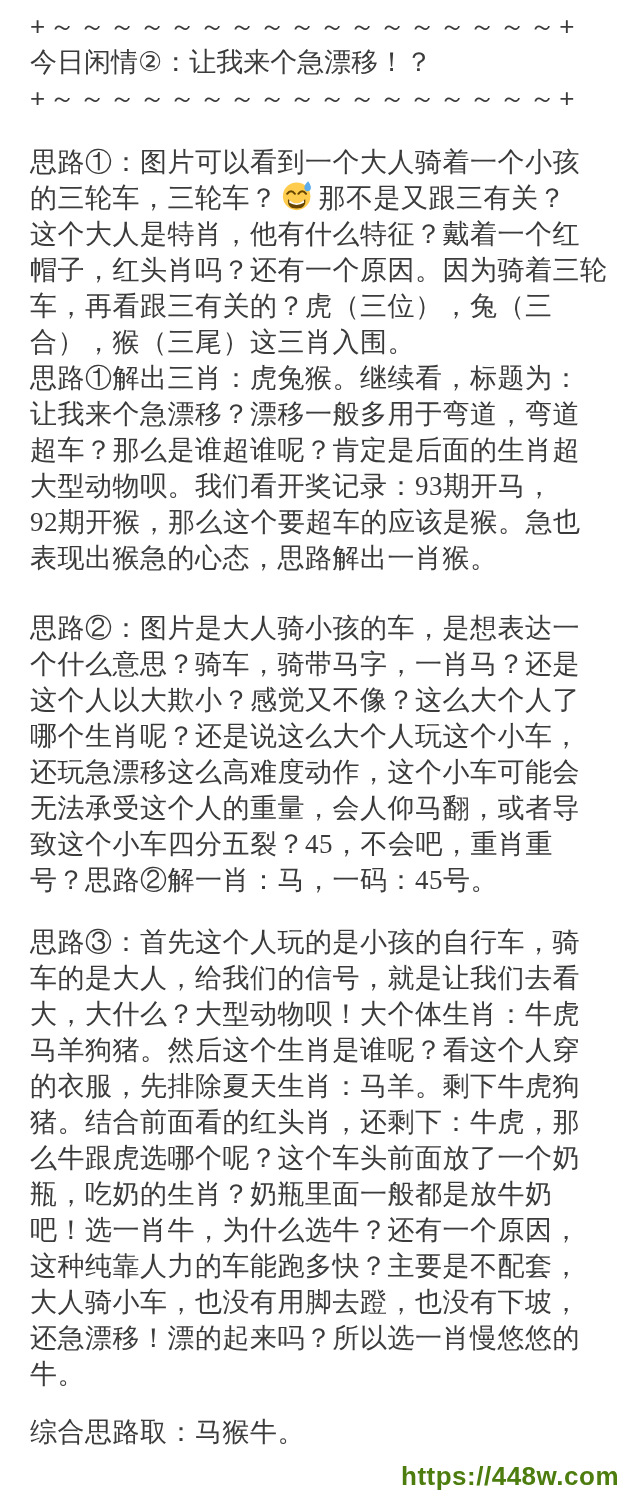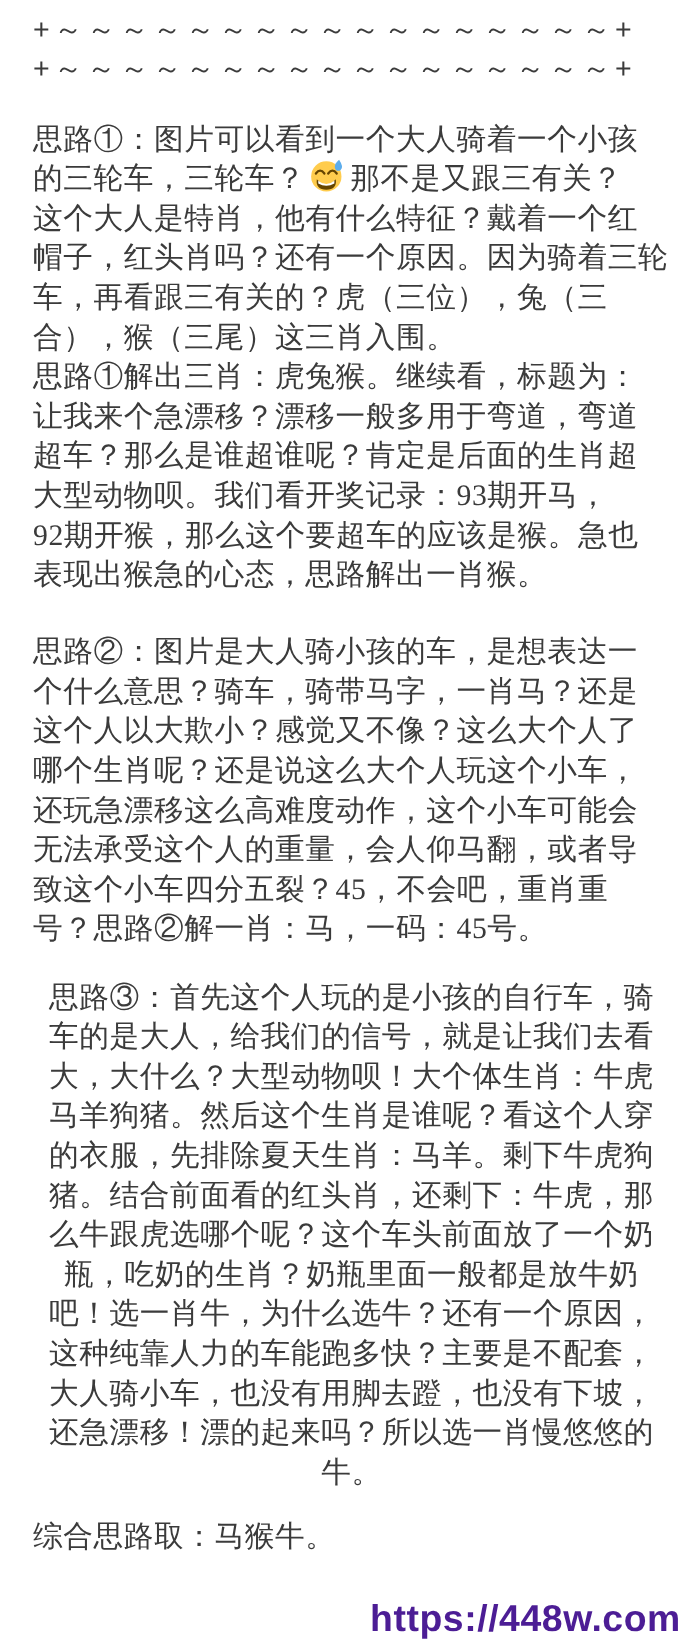--- a/index.html
+++ b/index.html
@@ -29,51 +29,52 @@
     font-weight: 500;
     white-space: nowrap;
   }
   .para {
     margin: 0;
     font-size: 27px;
     line-height: 36px;
   }
   .para.p1 { margin-top: 28px; }
   .para.p2 { margin-top: 34px; }
-  .para.p3 { margin-top: 26px; text-align: center; }
+  .para.p3 { margin-top: 26px; }
   .para.summary { margin-top: 22px; }
   .ln {
     display: block;
     white-space: nowrap;
     letter-spacing: 0.5px;
     font-family: Liberation Serif, serif;
   }
   .emoji {
     display: inline-block;
     width: 31px;
     height: 31px;
     vertical-align: -4px;
     margin: 0 6px 0 4px;
   }
   .watermark {
     position: absolute;
     right: 14px;
     bottom: 8px;
-    font-size: 34px;
+    font-size: 26px;
     font-weight: bold;
-    color: #4c1d95;
+    color: #4d7c0f;
     letter-spacing: 0.5px;
   }
 </style>
 </head>
 <body>
 
 <div class="content">
 
   <div class="hdr-line">+～～～～～～～～～～～～～～～～～+</div>
+  <div class="post-title">今日闲情②：让我来个急漂移！？</div>
   <div class="hdr-line">+～～～～～～～～～～～～～～～～～+</div>
 
   <p class="para p1">
     <span class="ln">思路①：图片可以看到一个大人骑着一个小孩</span>
     <span class="ln"><span>的三轮车，三轮车？</span><svg class="emoji" viewBox="0 0 36 36" xmlns="http://www.w3.org/2000/svg">
           <circle cx="17" cy="19" r="16" fill="#ffcc4d"></circle>
           <path d="M6 16 q4.5,-6 9,0" fill="none" stroke="#664500" stroke-width="2.4" stroke-linecap="round"></path>
           <path d="M19 16 q4.5,-6 9,0" fill="none" stroke="#664500" stroke-width="2.4" stroke-linecap="round"></path>
           <path d="M7 22 q10,11 20,0 q1.5,11 -10,11 q-11.5,0 -10,-11z" fill="#664500"></path>
           <path d="M8.5 23.5 q8.5,7 17,0 l0,3 q-8.5,5 -17,0z" fill="#ffffff"></path>

